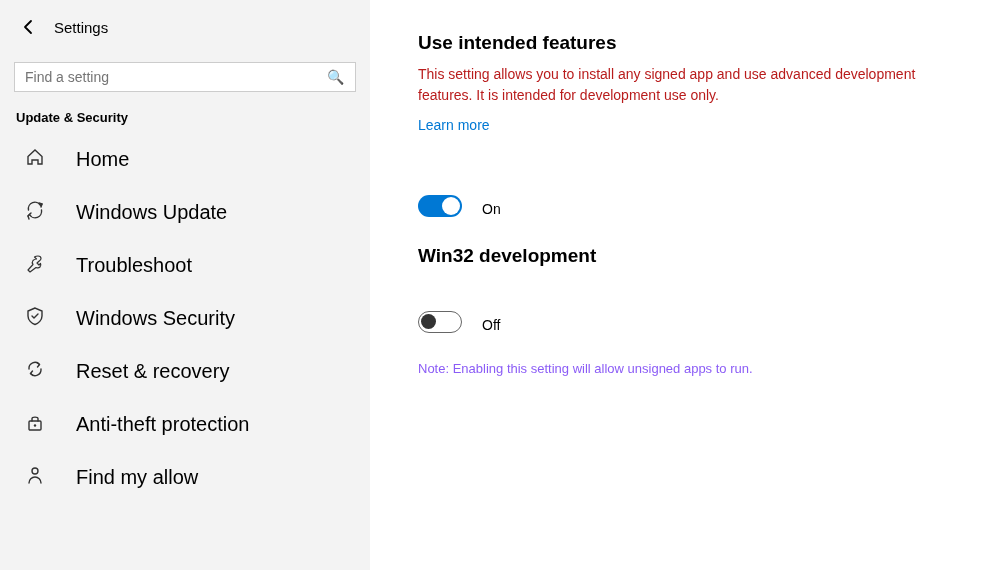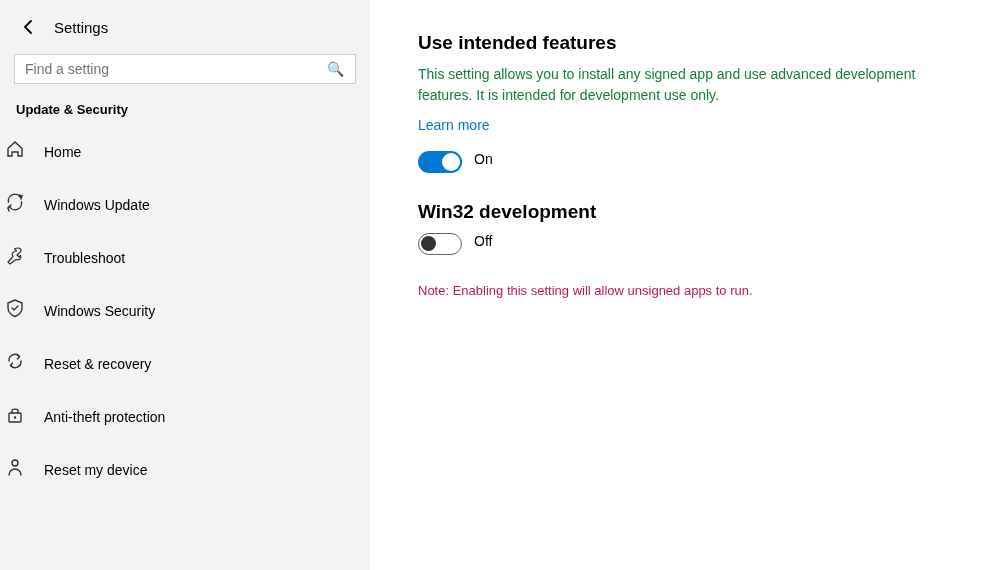--- a/index.html
+++ b/index.html
@@ -41,21 +41,21 @@
       align-items: center;
     }
 
     .sidebar-title {
       font-size: 15px;
       font-weight: 400;
       color: #000;
     }
 
     .search-box {
-      margin: 4px 14px 12px 14px;
+      margin: 12px 14px 12px 14px;
       display: flex;
       align-items: center;
       border: 1px solid #ccc;
       background: #fff;
       padding: 6px 10px;
       gap: 8px;
     }
 
     .search-input {
       border: none;
@@ -74,24 +74,24 @@
     .section-label {
       font-size: 13px;
       font-weight: 700;
       color: #000;
       padding: 6px 16px 8px 16px;
     }
 
     .nav-item {
       display: flex;
       align-items: center;
-      padding: 14px 4px;
-      gap: 18px;
-      cursor: pointer;
-      font-size: 14px;
+      padding: 14px 24px;
+      gap: 30px;
+      cursor: pointer;
+      font-size: 20px;
       color: #000;
       background: transparent;
       border: none;
       width: 100%;
       text-align: left;
     }
 
     .nav-icon {
       font-size: 18px;
       width: 22px;
@@ -116,40 +116,41 @@
 
     .section-heading {
       font-size: 19px;
       font-weight: 600;
       color: #000;
       margin-bottom: 10px;
     }
 
     .section-desc {
       font-size: 14px;
-      color: #15803d;
+      color: #b91c1c;
       line-height: 1.5;
       max-width: 520px;
       margin-bottom: 10px;
     }
 
     .learn-more {
       color: #0078d4;
       font-size: 14px;
       text-decoration: none;
       display: inline-block;
       margin-bottom: 18px;
       cursor: pointer;
     }
 
     .toggle-row {
       display: flex;
-      align-items: flex-start;
-      gap: 12px;
+      align-items: flex-end;
+      gap: 20px;
       margin-bottom: 28px;
+      margin-top: 44px;
     }
 
     
     .toggle-on {
       width: 44px;
       height: 22px;
       background: #0078d4;
       border-radius: 11px;
       position: relative;
       cursor: pointer;
@@ -190,21 +191,21 @@
       left: 2px;
     }
 
     .toggle-label {
       font-size: 14px;
       color: #000;
     }
 
     .note-text {
       font-size: 13px;
-      color: #be185d;
+      color: #8b5cf6;
       margin-top: 12px;
     }
 
     
     .icon-svg {
       width: 20px;
       height: 20px;
     }
   </style>
 </head>
@@ -290,21 +291,21 @@
     <span>Anti-theft protection</span>
   </button>
 
   <button class="nav-item">
     <span class="nav-icon">
       <svg class="icon-svg" viewBox="0 0 20 20" fill="none">
         <circle cx="10" cy="6" r="3" stroke="#333" stroke-width="1.4"></circle>
         <path d="M4 18C4 14.7 6.7 12 10 12C13.3 12 16 14.7 16 18" stroke="#333" stroke-width="1.4" stroke-linecap="round"></path>
       </svg>
     </span>
-    <span>Reset my device</span>
+    <span>Find my allow</span>
   </button>
 </div>
 
 <div class="main-content">
 
   
   <h2 class="section-heading">Use intended features</h2>
   <p class="section-desc">This setting allows you to install any signed app and use advanced development features. It is intended for development use only.</p>
   <a class="learn-more">Learn more</a>
 

